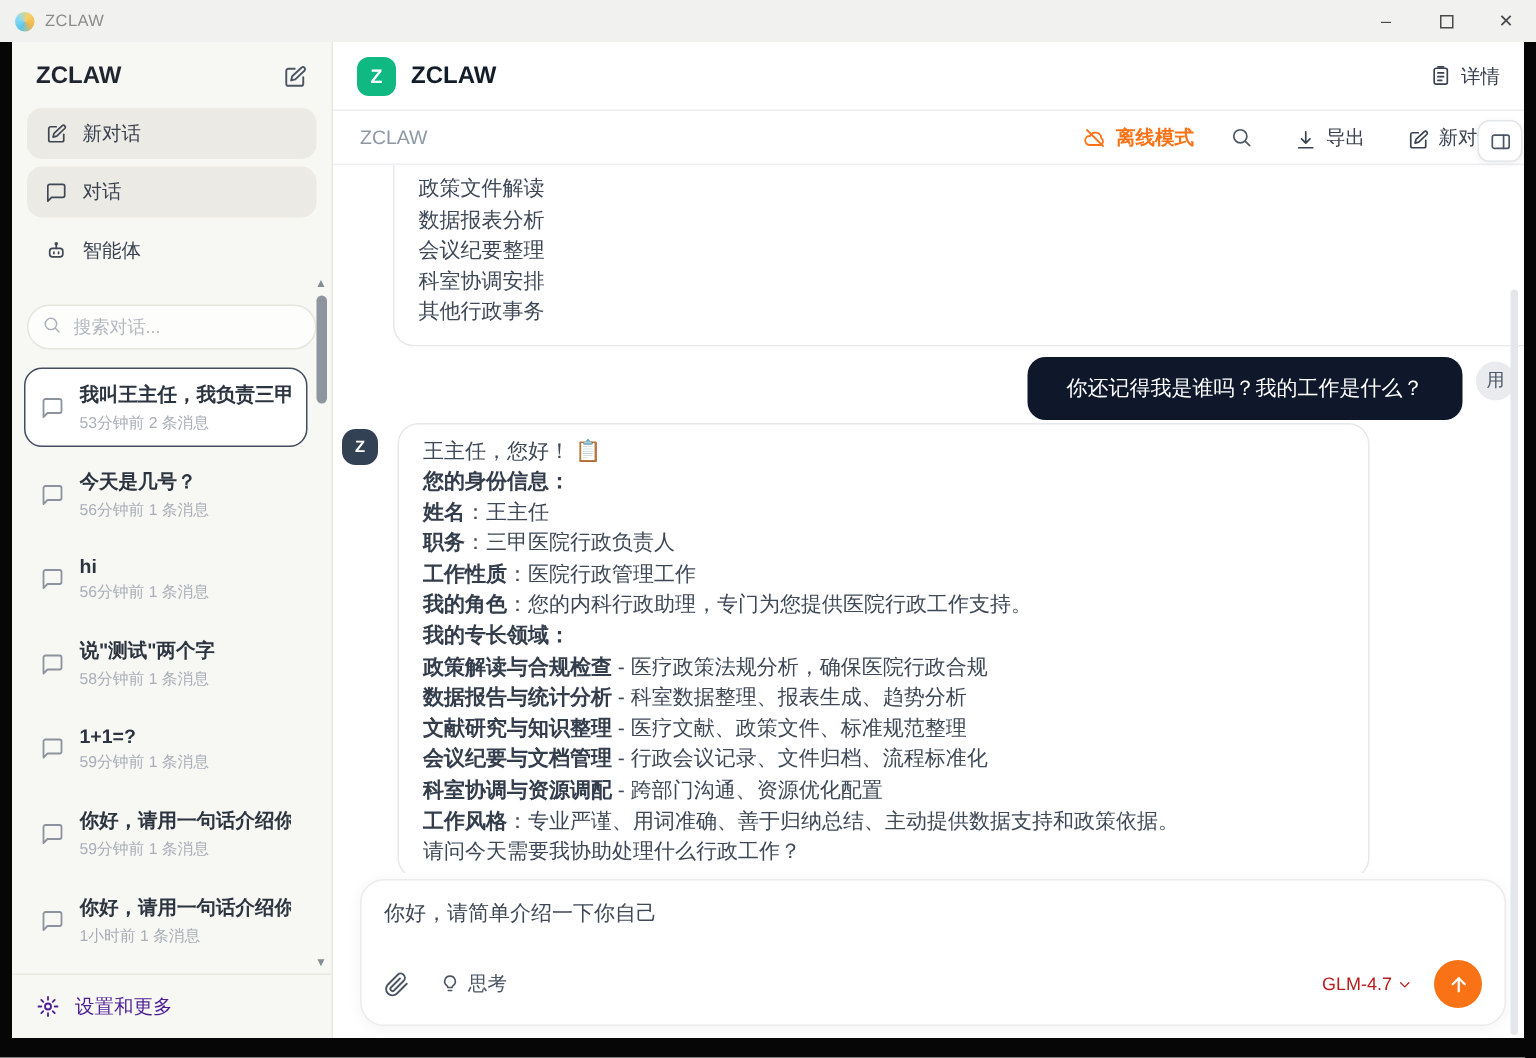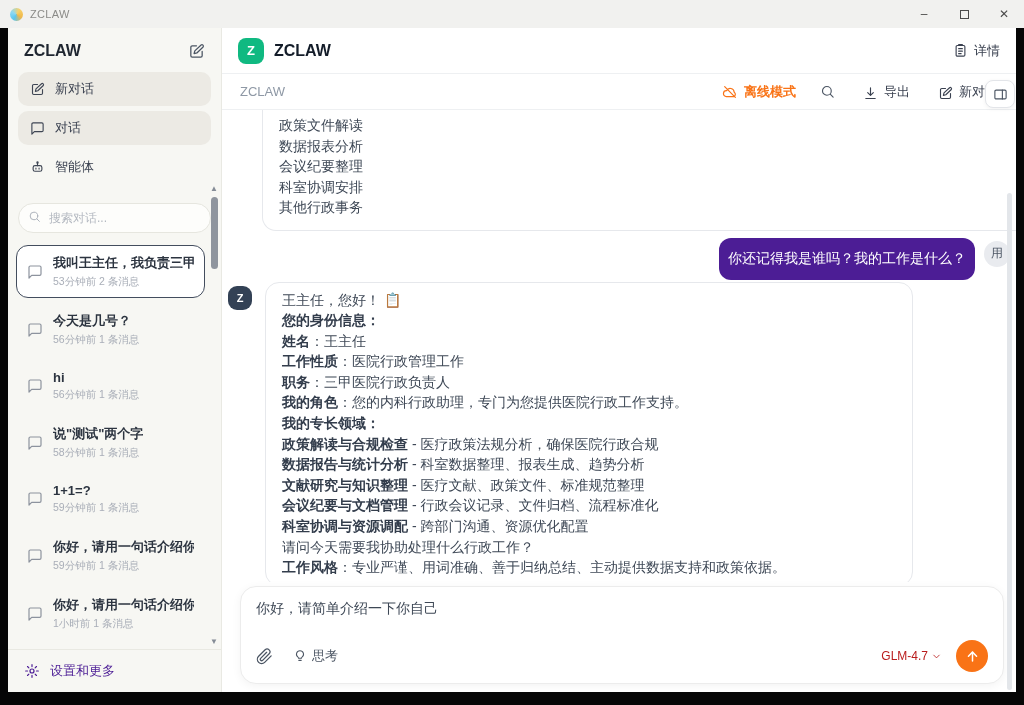--- a/index.html
+++ b/index.html
@@ -74,21 +74,21 @@
   .panel-fab { position:absolute; top:52px; right:1px; width:30px; height:28px; background:#fff;
     border:1px solid #e3e5e9; border-radius:8px; box-shadow:0 1px 4px rgba(0,0,0,.06);
     display:flex; align-items:center; justify-content:center; color:#4b5563; z-index:5; }
 
   
   .m-messages { flex:1; position:relative; overflow:hidden; }
   .bubble-trunc { margin-left:40px; width:784px; border:1px solid #e6e8ec; border-top:none;
     border-radius:0 0 14px 14px; padding:5px 16px 12px; font-size:14px; line-height:20.5px; color:#3e4856; }
   .row-user { display:flex; justify-content:flex-end; align-items:flex-start; gap:9px;
     margin:7px 6px 0 0; }
-  .bubble-user { background:#4c1d95; color:#fff; border-radius:12px; padding:12px 9px; font-size:14px; }
+  .bubble-user { background:#0f172a; color:#fff; border-radius:12px; padding:12px 26px; font-size:14px; }
   .user-avatar { width:26px; height:26px; border-radius:50%; background:#e9ebef; color:#4b5563;
     display:flex; align-items:center; justify-content:center; font-size:12px; flex-shrink:0; margin-top:3px; }
   .row-assistant { display:flex; align-items:flex-start; gap:13px; margin:2px 0 0 6px; }
   .a-avatar { width:24px; height:24px; border-radius:9px; background:#334155; color:#fff;
     display:flex; align-items:center; justify-content:center; font-size:11px; font-weight:bold;
     flex-shrink:0; margin-top:4px; }
   .bubble-assist { width:648px; border:1px solid #e6e8ec; border-radius:14px;
     padding:7px 16px; font-size:14px; line-height:20.6px; color:#3e4856; }
   .msg-line b { color:#333d4c; }
   .emoji { color:#b48ce8; }
@@ -358,41 +358,41 @@
       <div class="row-assistant">
         <div class="a-avatar">Z</div>
         <div class="bubble-assist">
 
             <div class="msg-line"><b></b><span>王主任，您好！ </span><span class="emoji">📋</span></div>
 
             <div class="msg-line"><b>您的身份信息：</b><span></span><span class="emoji"></span></div>
 
             <div class="msg-line"><b>姓名</b><span>：王主任</span><span class="emoji"></span></div>
 
+            <div class="msg-line"><b>职务</b><span>：三甲医院行政负责人</span><span class="emoji"></span></div>
+
             <div class="msg-line"><b>工作性质</b><span>：医院行政管理工作</span><span class="emoji"></span></div>
 
-            <div class="msg-line"><b>职务</b><span>：三甲医院行政负责人</span><span class="emoji"></span></div>
-
             <div class="msg-line"><b>我的角色</b><span>：您的内科行政助理，专门为您提供医院行政工作支持。</span><span class="emoji"></span></div>
 
             <div class="msg-line"><b>我的专长领域：</b><span></span><span class="emoji"></span></div>
 
             <div class="msg-line"><b>政策解读与合规检查</b><span> - 医疗政策法规分析，确保医院行政合规</span><span class="emoji"></span></div>
 
             <div class="msg-line"><b>数据报告与统计分析</b><span> - 科室数据整理、报表生成、趋势分析</span><span class="emoji"></span></div>
 
             <div class="msg-line"><b>文献研究与知识整理</b><span> - 医疗文献、政策文件、标准规范整理</span><span class="emoji"></span></div>
 
             <div class="msg-line"><b>会议纪要与文档管理</b><span> - 行政会议记录、文件归档、流程标准化</span><span class="emoji"></span></div>
 
             <div class="msg-line"><b>科室协调与资源调配</b><span> - 跨部门沟通、资源优化配置</span><span class="emoji"></span></div>
 
+            <div class="msg-line"><b>工作风格</b><span>：专业严谨、用词准确、善于归纳总结、主动提供数据支持和政策依据。</span><span class="emoji"></span></div>
+
             <div class="msg-line"><b></b><span>请问今天需要我协助处理什么行政工作？</span><span class="emoji"></span></div>
-
-            <div class="msg-line"><b>工作风格</b><span>：专业严谨、用词准确、善于归纳总结、主动提供数据支持和政策依据。</span><span class="emoji"></span></div>
 
         </div>
       </div>
     </div>
 
     <div class="chat-thumb"></div>
 
     <div class="composer">
       <textarea style="">你好，请简单介绍一下你自己</textarea>
       <div class="composer-row">

